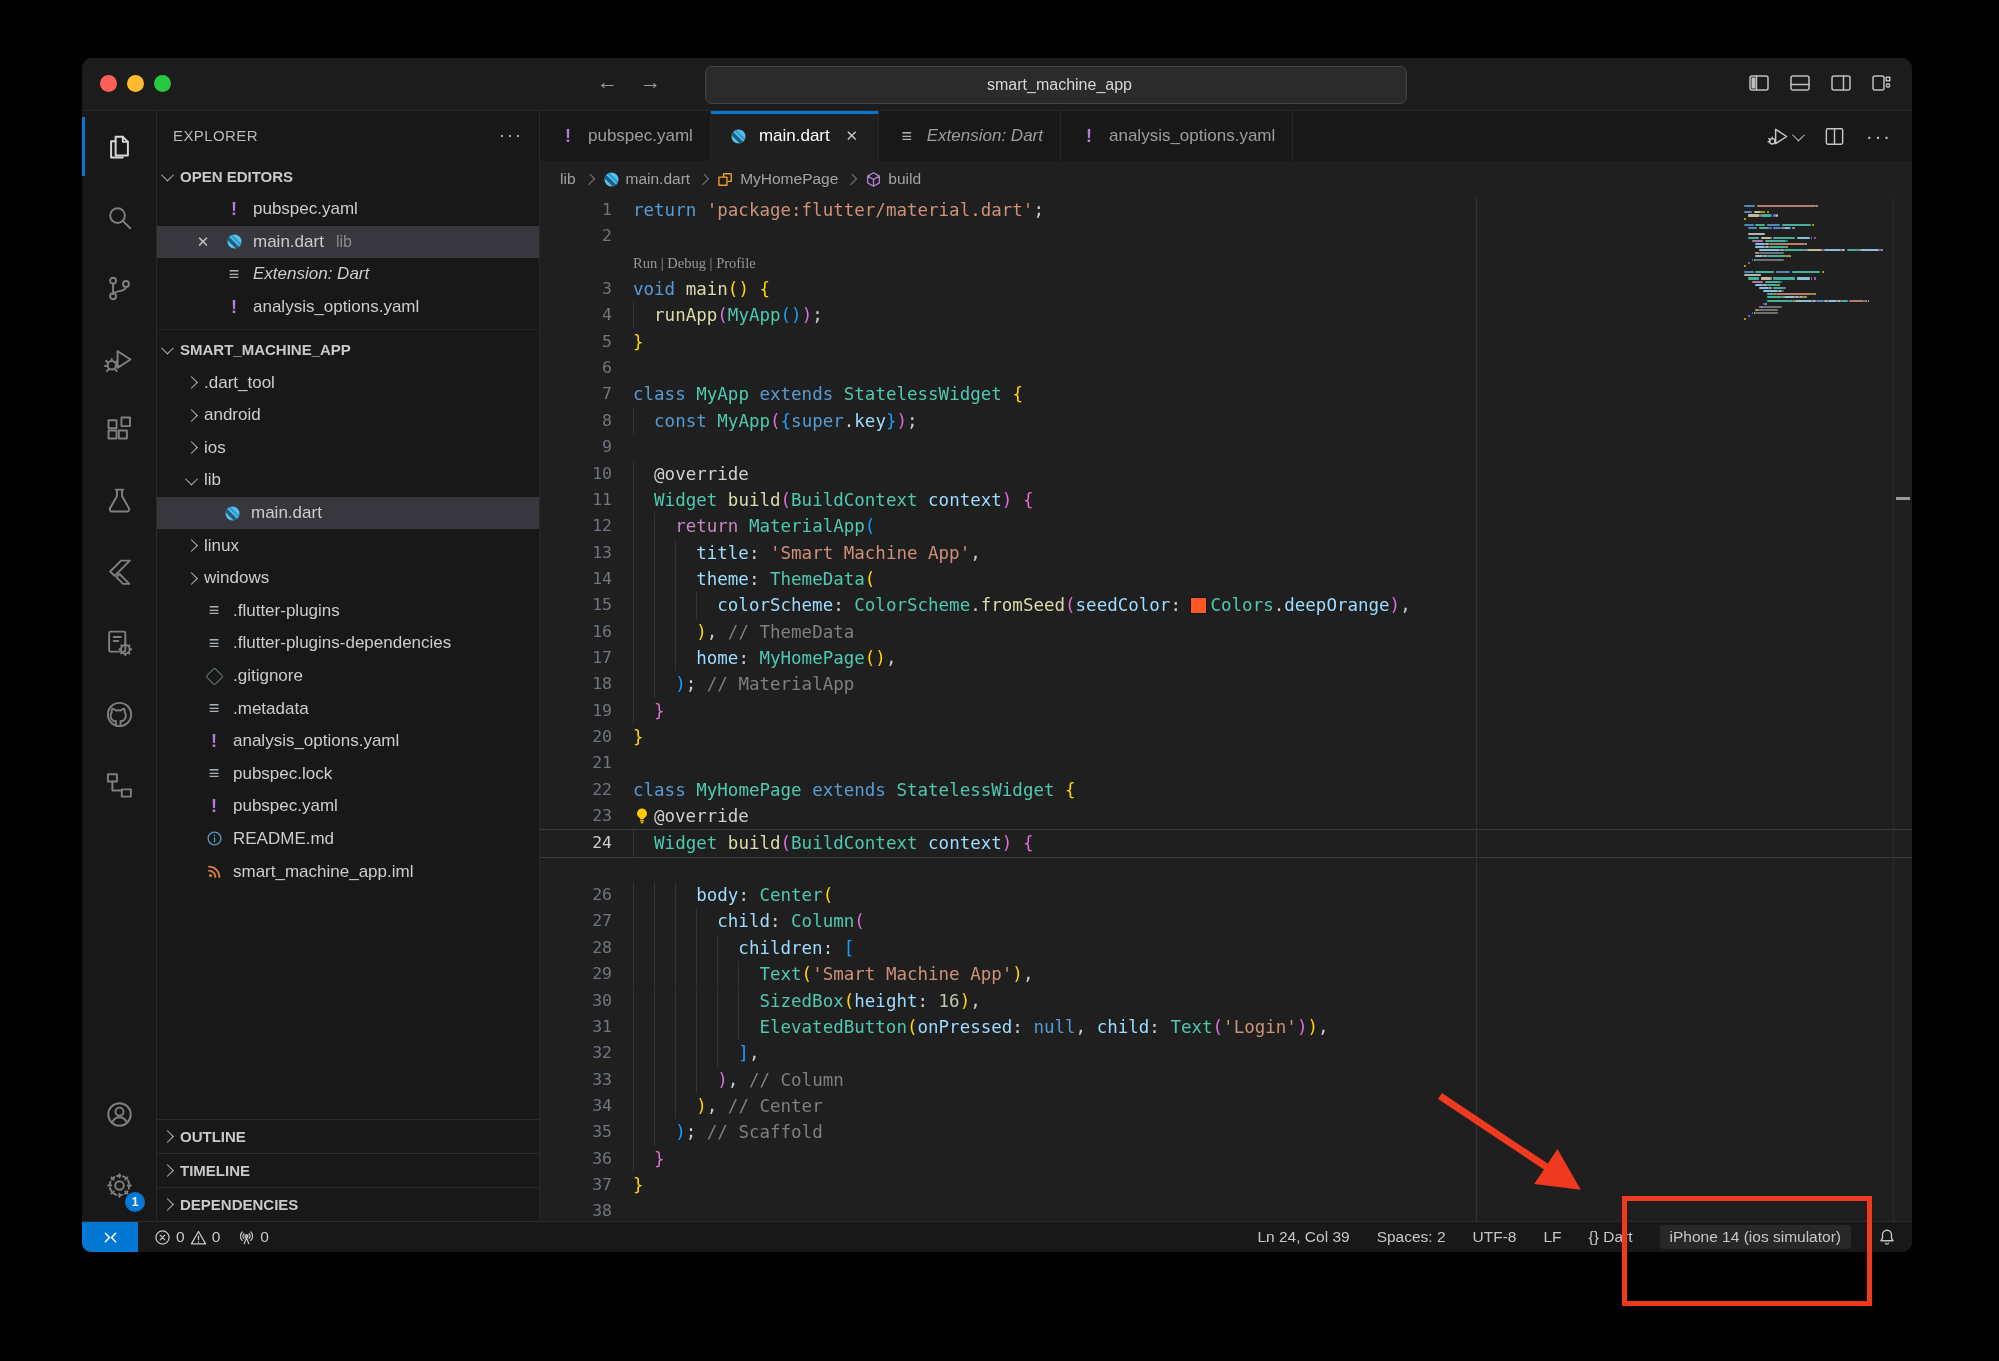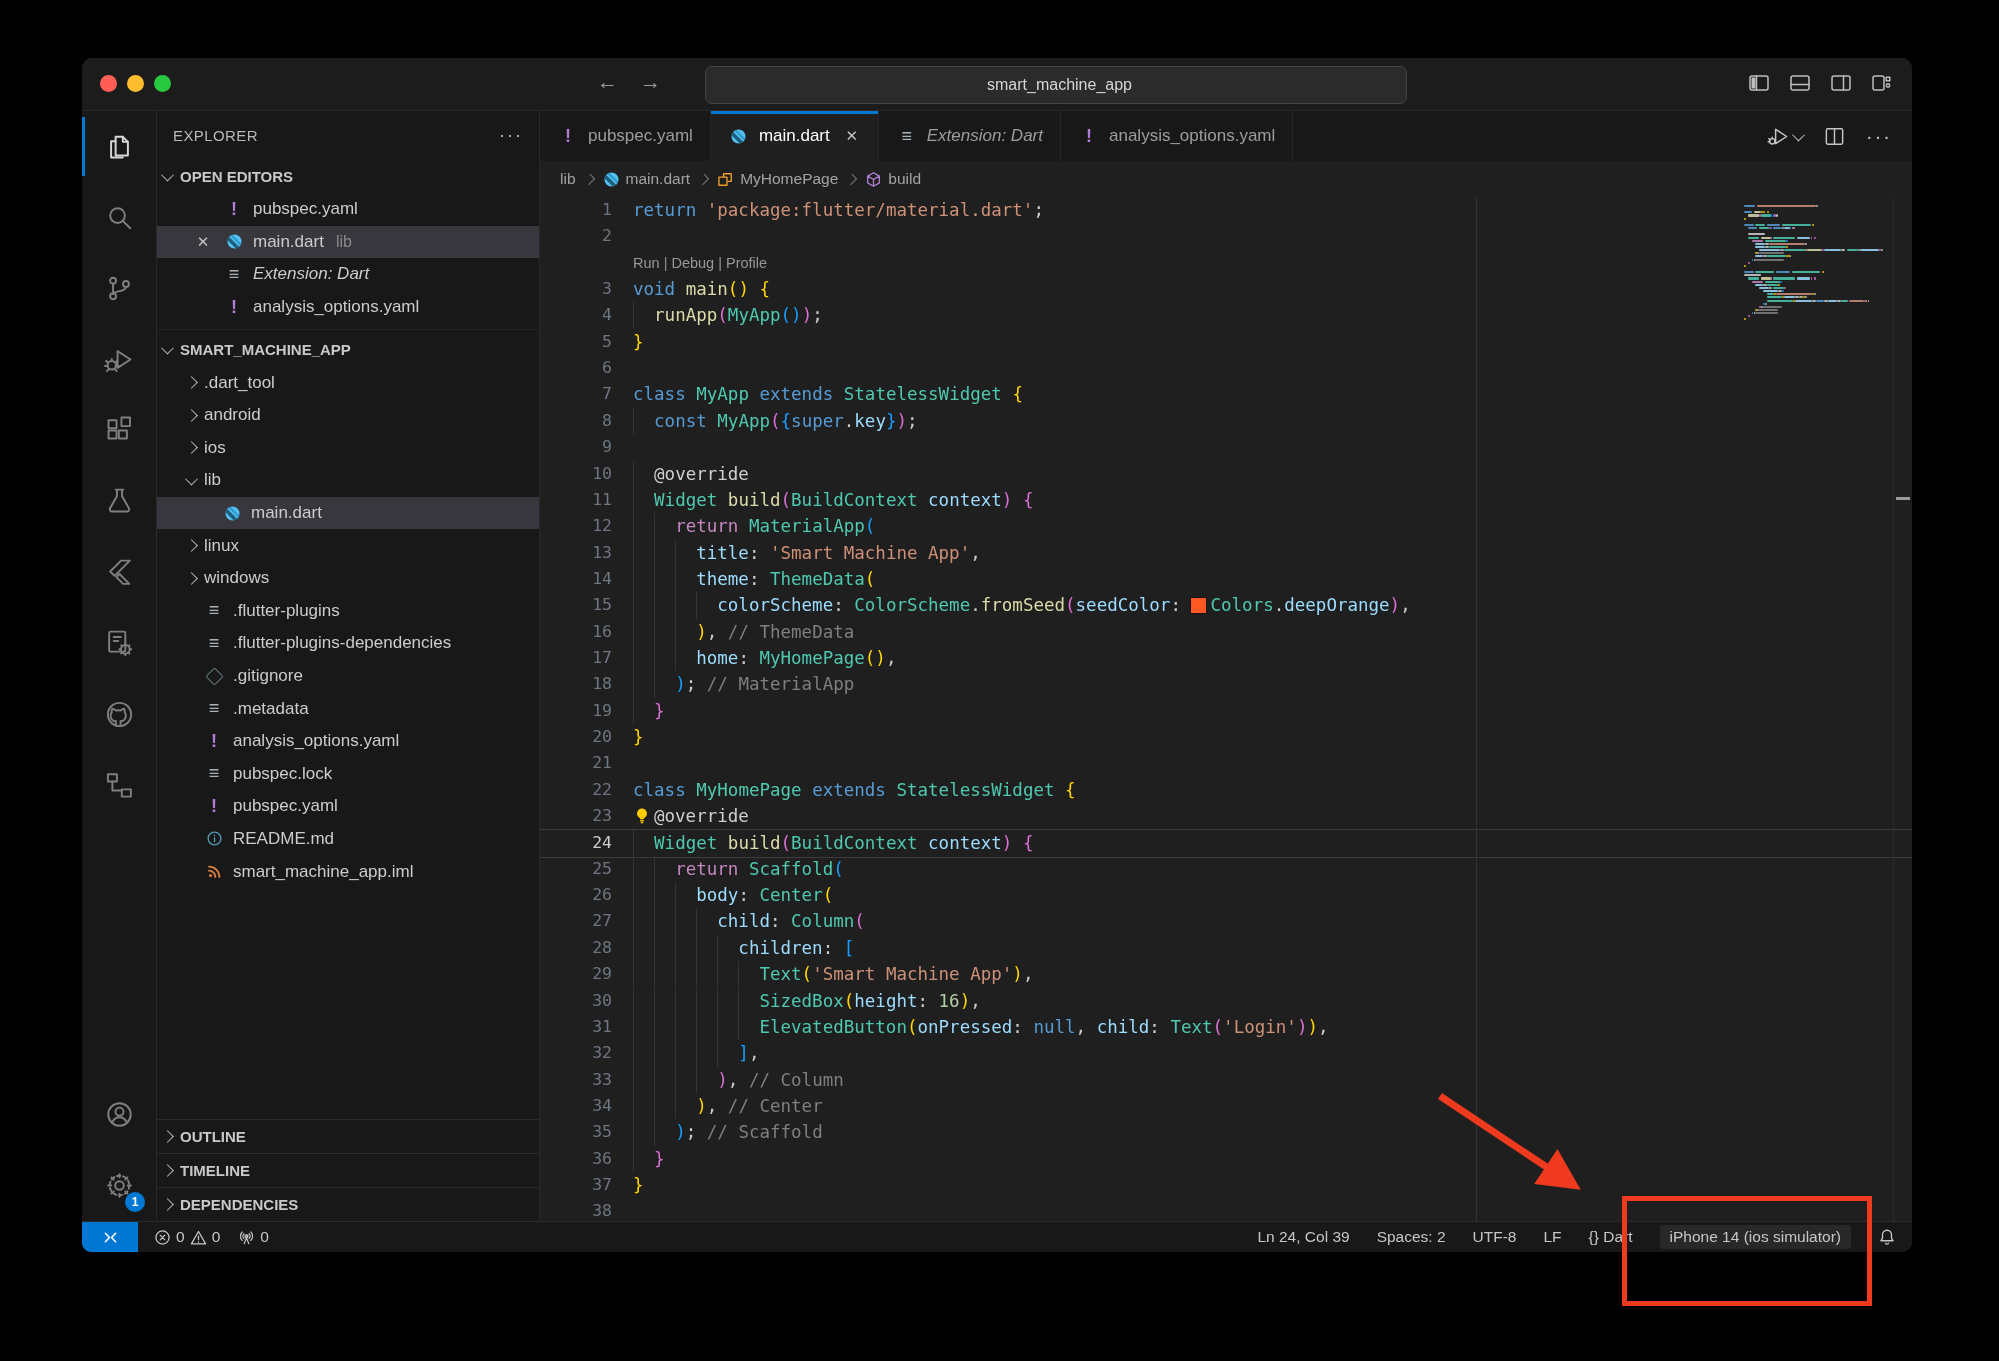--- a/index.html
+++ b/index.html
@@ -70,21 +70,21 @@
   
   .code{position:relative;flex:1;overflow:hidden;font-family:"DejaVu Sans Mono","Liberation Mono",monospace;
         font-size:17.5px;}
   .line{position:absolute;left:0;width:100%;height:26.35px;line-height:26.35px;white-space:pre;}
   .line.cur{border-top:1px solid #3c3c3c;border-bottom:1px solid #3c3c3c;}
   .ln{position:absolute;left:0;width:72px;text-align:right;color:#6e7681;font-size:16.5px;}
   .line.cur .ln{color:#cccccc;}
   .lt{position:absolute;left:93px;top:0;}
   .ig{position:absolute;top:0;bottom:0;width:1px;background:#343434;}
   .lens{position:absolute;left:93px;height:26.35px;line-height:26.35px;color:#979797;font-size:14.5px;
-        font-family:Liberation Sans, sans-serif;}
+        font-family:Liberation Serif, serif;}
   .sw{display:inline-block;width:15px;height:15px;background:#ff5722;outline:1px solid #00000055;
       vertical-align:-2px;margin-right:4px;}
   .bulb{display:inline-block;width:21px;vertical-align:-3px;}
   .bulb svg{width:18px;height:18px;}
   .ruler{position:absolute;top:0;bottom:0;width:1px;background:#333333;}
   .minimap{position:absolute;top:0;bottom:0;overflow:hidden;}
   .mseg{position:absolute;height:2.1px;border-radius:1px;opacity:.85;}
   .overview{position:absolute;right:0;top:0;bottom:0;width:18px;border-left:1px solid #2a2a2a;}
   .ov-mark{position:absolute;left:2px;right:2px;height:3px;background:#9b9b9b;}
   
@@ -531,21 +531,20 @@
             <div class="line" style="top:500.65000000000003px"><span class="ig" style="left:93px"></span><span class="ln">19</span><span class="lt"><span class="tk pl">  </span><span class="tk b2">}</span></span></div>
             <div class="line" style="top:527px"><span class="ln">20</span><span class="lt"><span class="tk b1">}</span></span></div>
             <div class="line" style="top:553.35px"><span class="ln">21</span><span class="lt"></span></div>
             <div class="line" style="top:579.7px"><span class="ln">22</span><span class="lt"><span class="tk kw">class</span><span class="tk pl"> </span><span class="tk type">MyHomePage</span><span class="tk pl"> </span><span class="tk kw">extends</span><span class="tk pl"> </span><span class="tk type">StatelessWidget</span><span class="tk pl"> </span><span class="tk b1">{</span></span></div>
             <div class="line" style="top:606.0500000000001px"><span class="ln">23</span><span class="lt"><span class="bulb"><svg viewBox="0 0 16 16">
                     <path fill="#fc0" d="M8 1.3a4.4 4.4 0 0 1 2.5 8c-.5.4-.9 1-.9 1.5H6.4c0-.5-.4-1.1-.9-1.5A4.4 4.4 0 0 1 8 1.3z"></path>
                     <rect x="6.3" y="11.6" width="3.4" height="1.2" rx=".5" fill="#fc0"></rect>
                     <rect x="6.8" y="13.4" width="2.4" height="1.1" rx=".5" fill="#fc0"></rect>
                   </svg></span><span class="tk meta">@override</span></span></div>
             <div class="line cur" style="top:632.4000000000001px"><span class="ig" style="left:93px"></span><span class="ln">24</span><span class="lt"><span class="tk pl">  </span><span class="tk type">Widget</span><span class="tk pl"> </span><span class="tk fn">build</span><span class="tk b2">(</span><span class="tk type">BuildContext</span><span class="tk pl"> </span><span class="tk prop">context</span><span class="tk b2">)</span><span class="tk pl"> </span><span class="tk b2">{</span></span></div>
-            <div class="line" style="top:658.75px"><span class="ig" style="left:93px"></span><span class="ig" style="left:114.08px"></span><span class="ln">25</span><span class="lt"><span class="tk pl">    </span><span class="tk ctl">return</span><span class="tk pl"> </span><span class="tk type">Scaffold</span><span class="tk b3">(</span></span></div>
             <div class="line" style="top:685.1px"><span class="ig" style="left:93px"></span><span class="ig" style="left:114.08px"></span><span class="ig" style="left:135.16px"></span><span class="ln">26</span><span class="lt"><span class="tk pl">      </span><span class="tk prop">body</span><span class="tk pl">: </span><span class="tk type">Center</span><span class="tk b1">(</span></span></div>
             <div class="line" style="top:711.45px"><span class="ig" style="left:93px"></span><span class="ig" style="left:114.08px"></span><span class="ig" style="left:135.16px"></span><span class="ig" style="left:156.24px"></span><span class="ln">27</span><span class="lt"><span class="tk pl">        </span><span class="tk prop">child</span><span class="tk pl">: </span><span class="tk type">Column</span><span class="tk b2">(</span></span></div>
             <div class="line" style="top:737.8000000000001px"><span class="ig" style="left:93px"></span><span class="ig" style="left:114.08px"></span><span class="ig" style="left:135.16px"></span><span class="ig" style="left:156.24px"></span><span class="ig" style="left:177.32px"></span><span class="ln">28</span><span class="lt"><span class="tk pl">          </span><span class="tk prop">children</span><span class="tk pl">: </span><span class="tk b3">[</span></span></div>
             <div class="line" style="top:764.1500000000001px"><span class="ig" style="left:93px"></span><span class="ig" style="left:114.08px"></span><span class="ig" style="left:135.16px"></span><span class="ig" style="left:156.24px"></span><span class="ig" style="left:177.32px"></span><span class="ig" style="left:198.39999999999998px"></span><span class="ln">29</span><span class="lt"><span class="tk pl">            </span><span class="tk type">Text</span><span class="tk b1">(</span><span class="tk str">'Smart Machine App'</span><span class="tk b1">)</span><span class="tk pl">,</span></span></div>
             <div class="line" style="top:790.5px"><span class="ig" style="left:93px"></span><span class="ig" style="left:114.08px"></span><span class="ig" style="left:135.16px"></span><span class="ig" style="left:156.24px"></span><span class="ig" style="left:177.32px"></span><span class="ig" style="left:198.39999999999998px"></span><span class="ln">30</span><span class="lt"><span class="tk pl">            </span><span class="tk type">SizedBox</span><span class="tk b1">(</span><span class="tk prop">height</span><span class="tk pl">: </span><span class="tk num">16</span><span class="tk b1">)</span><span class="tk pl">,</span></span></div>
             <div class="line" style="top:816.85px"><span class="ig" style="left:93px"></span><span class="ig" style="left:114.08px"></span><span class="ig" style="left:135.16px"></span><span class="ig" style="left:156.24px"></span><span class="ig" style="left:177.32px"></span><span class="ig" style="left:198.39999999999998px"></span><span class="ln">31</span><span class="lt"><span class="tk pl">            </span><span class="tk type">ElevatedButton</span><span class="tk b1">(</span><span class="tk prop">onPressed</span><span class="tk pl">: </span><span class="tk kw">null</span><span class="tk pl">, </span><span class="tk prop">child</span><span class="tk pl">: </span><span class="tk type">Text</span><span class="tk b2">(</span><span class="tk str">'Login'</span><span class="tk b2">)</span><span class="tk b1">)</span><span class="tk pl">,</span></span></div>
             <div class="line" style="top:843.2px"><span class="ig" style="left:93px"></span><span class="ig" style="left:114.08px"></span><span class="ig" style="left:135.16px"></span><span class="ig" style="left:156.24px"></span><span class="ig" style="left:177.32px"></span><span class="ln">32</span><span class="lt"><span class="tk pl">          </span><span class="tk b3">]</span><span class="tk pl">,</span></span></div>
             <div class="line" style="top:869.5500000000001px"><span class="ig" style="left:93px"></span><span class="ig" style="left:114.08px"></span><span class="ig" style="left:135.16px"></span><span class="ig" style="left:156.24px"></span><span class="ln">33</span><span class="lt"><span class="tk pl">        </span><span class="tk b2">)</span><span class="tk pl">,</span><span class="tk cl"> // Column</span></span></div>
             <div class="line" style="top:895.9000000000001px"><span class="ig" style="left:93px"></span><span class="ig" style="left:114.08px"></span><span class="ig" style="left:135.16px"></span><span class="ln">34</span><span class="lt"><span class="tk pl">      </span><span class="tk b1">)</span><span class="tk pl">,</span><span class="tk cl"> // Center</span></span></div>
             <div class="line" style="top:922.25px"><span class="ig" style="left:93px"></span><span class="ig" style="left:114.08px"></span><span class="ln">35</span><span class="lt"><span class="tk pl">    </span><span class="tk b3">)</span><span class="tk pl">;</span><span class="tk cl"> // Scaffold</span></span></div>

